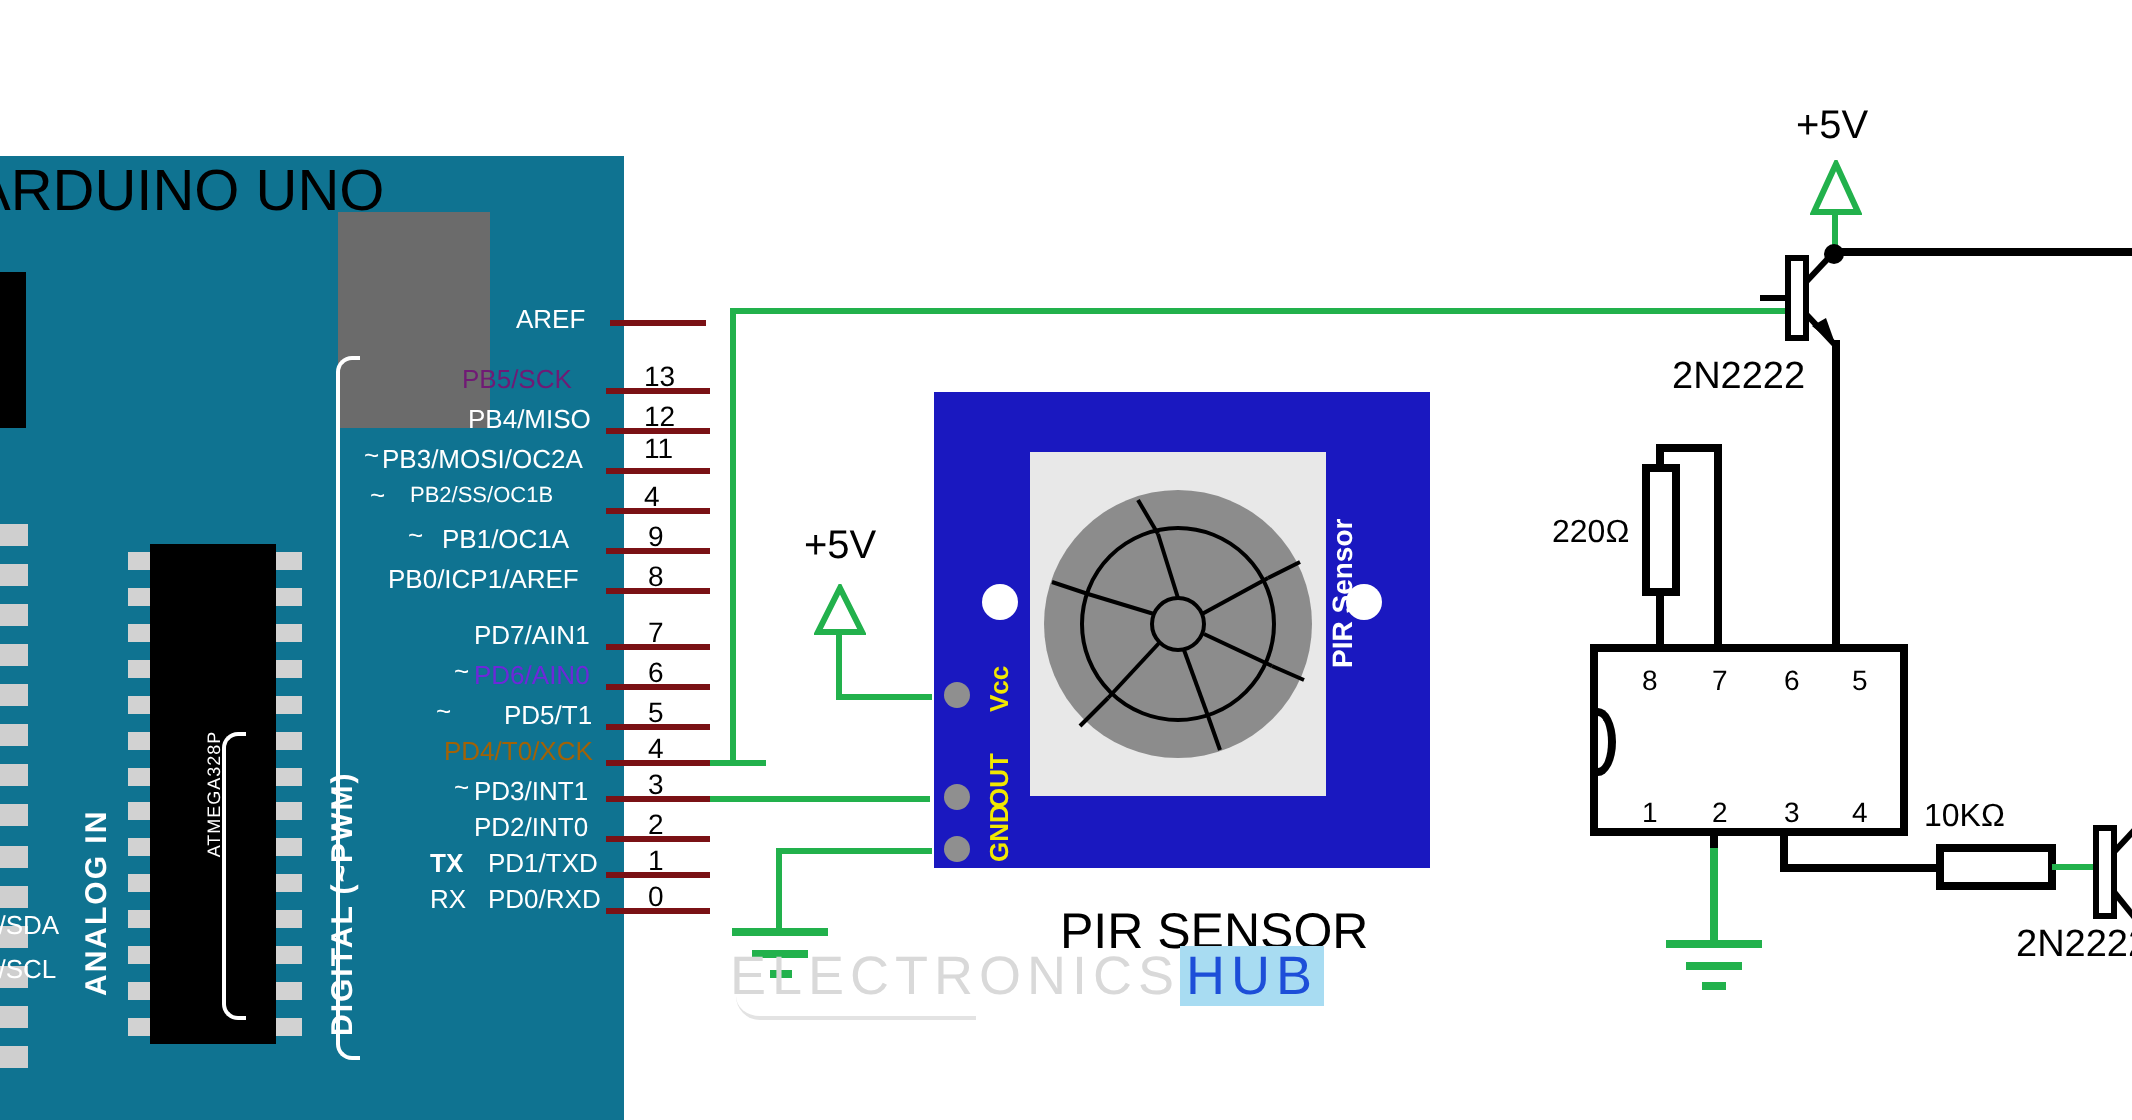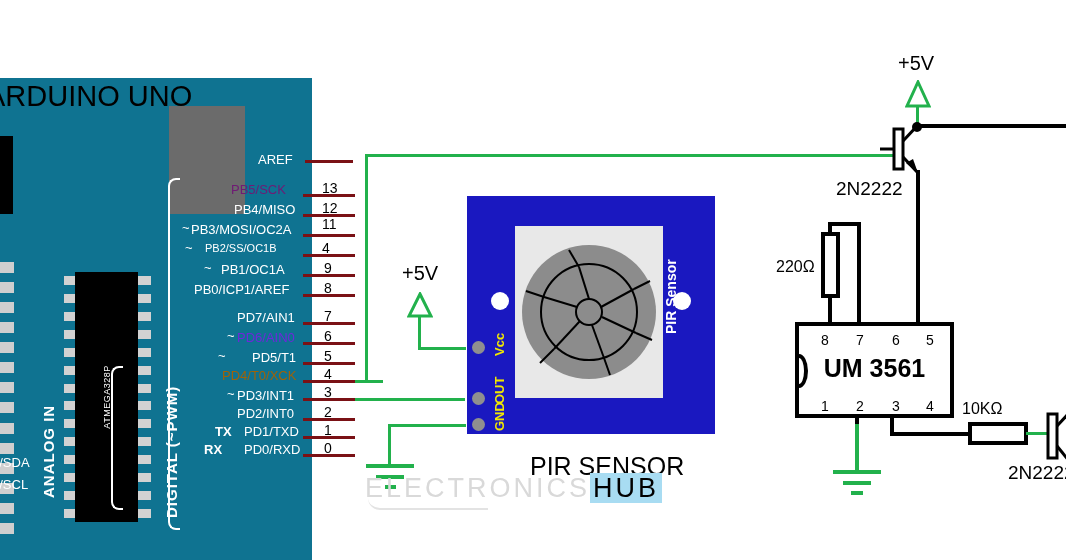--- a/index.html
+++ b/index.html
@@ -296,21 +296,21 @@
     position: absolute;
     left: 365px;
     top: 473px;
     font-size: 27px;
     letter-spacing: 3px;
     color: #d9d9d9;
     white-space: nowrap;
   }
   .wm-hub {
     background: #a8dcf2;
-    color: #000000;
+    color: #1d4ed8;
     padding: 0 3px;
   }
   .wm-swoosh {
     position: absolute;
     left: 368px;
     top: 498px;
     width: 120px;
     height: 10px;
     border-bottom: 2px solid #e3e3e3;
     border-radius: 0 0 0 40px;
@@ -450,21 +450,21 @@
 
   <div class="txt" style="left:237px; top:406px; font-size:13px; color:#fff;">PD2/INT0</div>
   <div class="wr" style="left:303px; top:418px; width:52px; height:3px;"></div>
   <div class="txt" style="left:324px; top:404px; font-size:14px;">2</div>
 
   <div class="txt" style="left:215px; top:424px; font-size:13px; color:#fff; font-weight:bold;">TX</div>
   <div class="txt" style="left:244px; top:424px; font-size:13px; color:#fff;">PD1/TXD</div>
   <div class="wr" style="left:303px; top:436px; width:52px; height:3px;"></div>
   <div class="txt" style="left:324px; top:422px; font-size:14px;">1</div>
 
-  <div class="txt" style="left:204px; top:442px; font-size:13px; color:#fff; font-weight:bold;">RX</div>
+  <div class="txt" style="left:215px; top:442px; font-size:13px; color:#fff; font-weight:normal;">RX</div>
   <div class="txt" style="left:244px; top:442px; font-size:13px; color:#fff;">PD0/RXD</div>
   <div class="wr" style="left:303px; top:454px; width:52px; height:3px;"></div>
   <div class="txt" style="left:324px; top:440px; font-size:14px;">0</div>
 
   <div class="wg" style="left:355px; top:380px; width:28px; height:3px;"></div>
   <div class="wg" style="left:365px; top:154px; width:3px; height:229px;"></div>
   <div class="wg" style="left:365px; top:154px; width:535px; height:3px;"></div>
 
   <div class="wg" style="left:355px; top:398px; width:110px; height:3px;"></div>
 
@@ -538,21 +538,20 @@
 
   <div class="res-v" style="left:821px; top:232px; width:19px; height:66px;"></div>
   <div class="txt" style="left:776px; top:258px; font-size:16px;">220Ω</div>
   <div class="w" style="left:828px; top:222px; width:4px; height:14px;"></div>
   <div class="w" style="left:828px; top:222px; width:33px; height:4px;"></div>
   <div class="w" style="left:857px; top:222px; width:4px; height:100px;"></div>
   <div class="w" style="left:828px; top:294px; width:4px; height:28px;"></div>
 
   <div class="ic">
     <div class="ic-notch"></div>
-    <div class="ic-name">UM 3561</div>
     <div class="ic-pin-num" style="left:22px; top:6px;">8</div>
     <div class="ic-pin-num" style="left:57px; top:6px;">7</div>
     <div class="ic-pin-num" style="left:93px; top:6px;">6</div>
     <div class="ic-pin-num" style="left:127px; top:6px;">5</div>
     <div class="ic-pin-num" style="left:22px; top:72px;">1</div>
     <div class="ic-pin-num" style="left:57px; top:72px;">2</div>
     <div class="ic-pin-num" style="left:93px; top:72px;">3</div>
     <div class="ic-pin-num" style="left:127px; top:72px;">4</div>
   </div>
 

